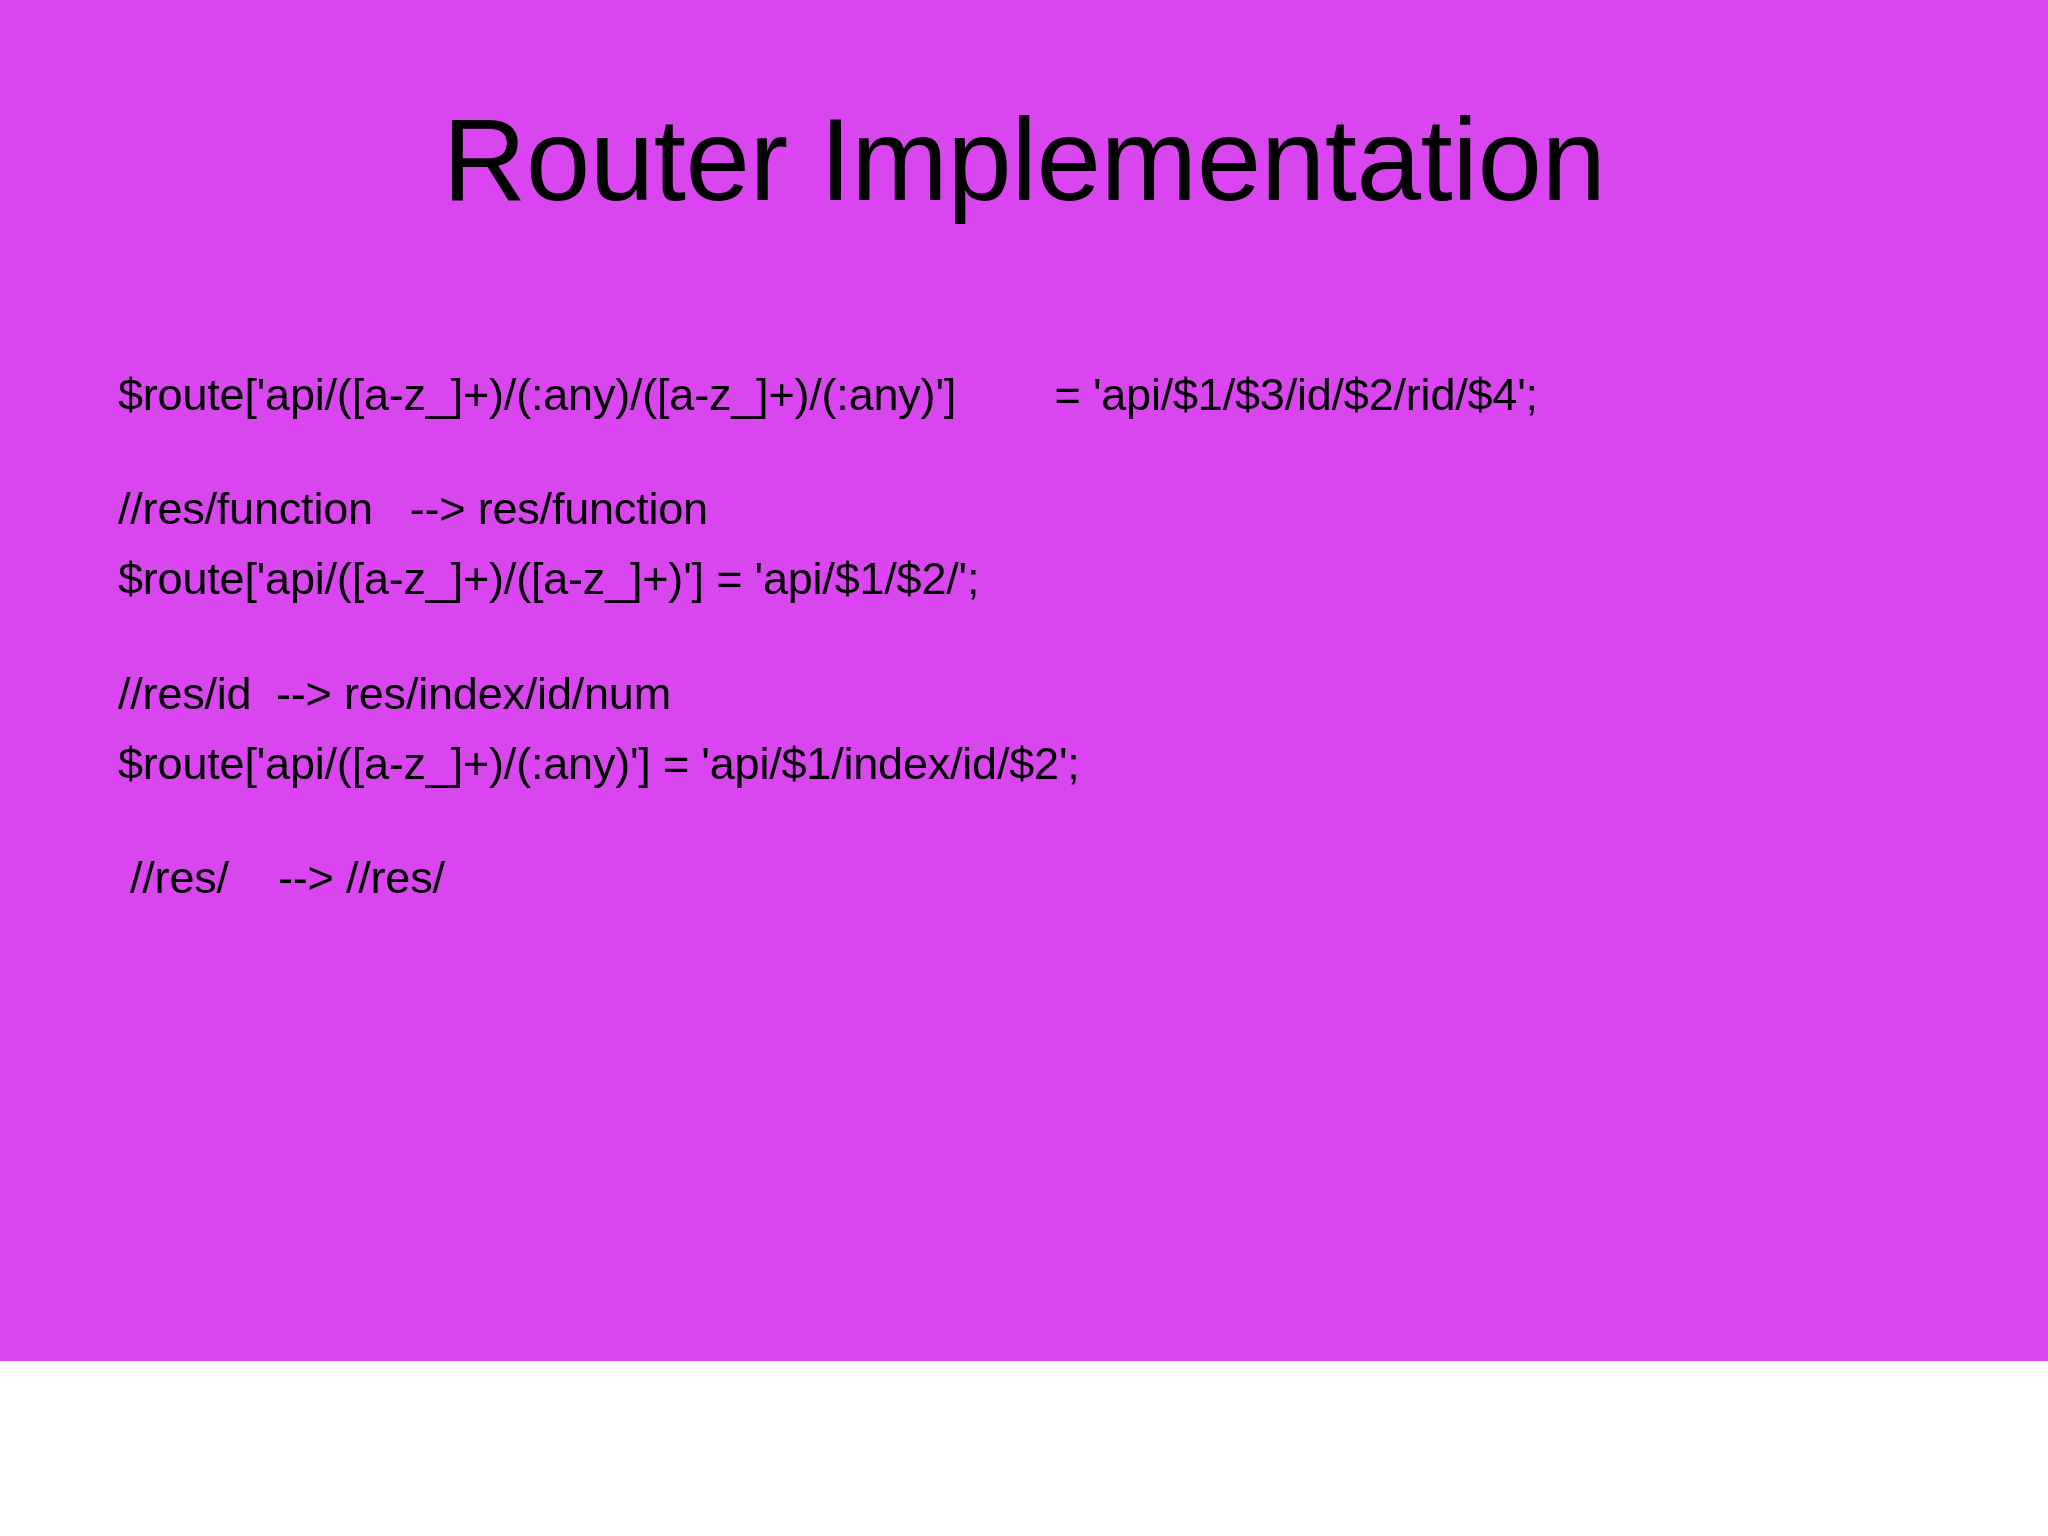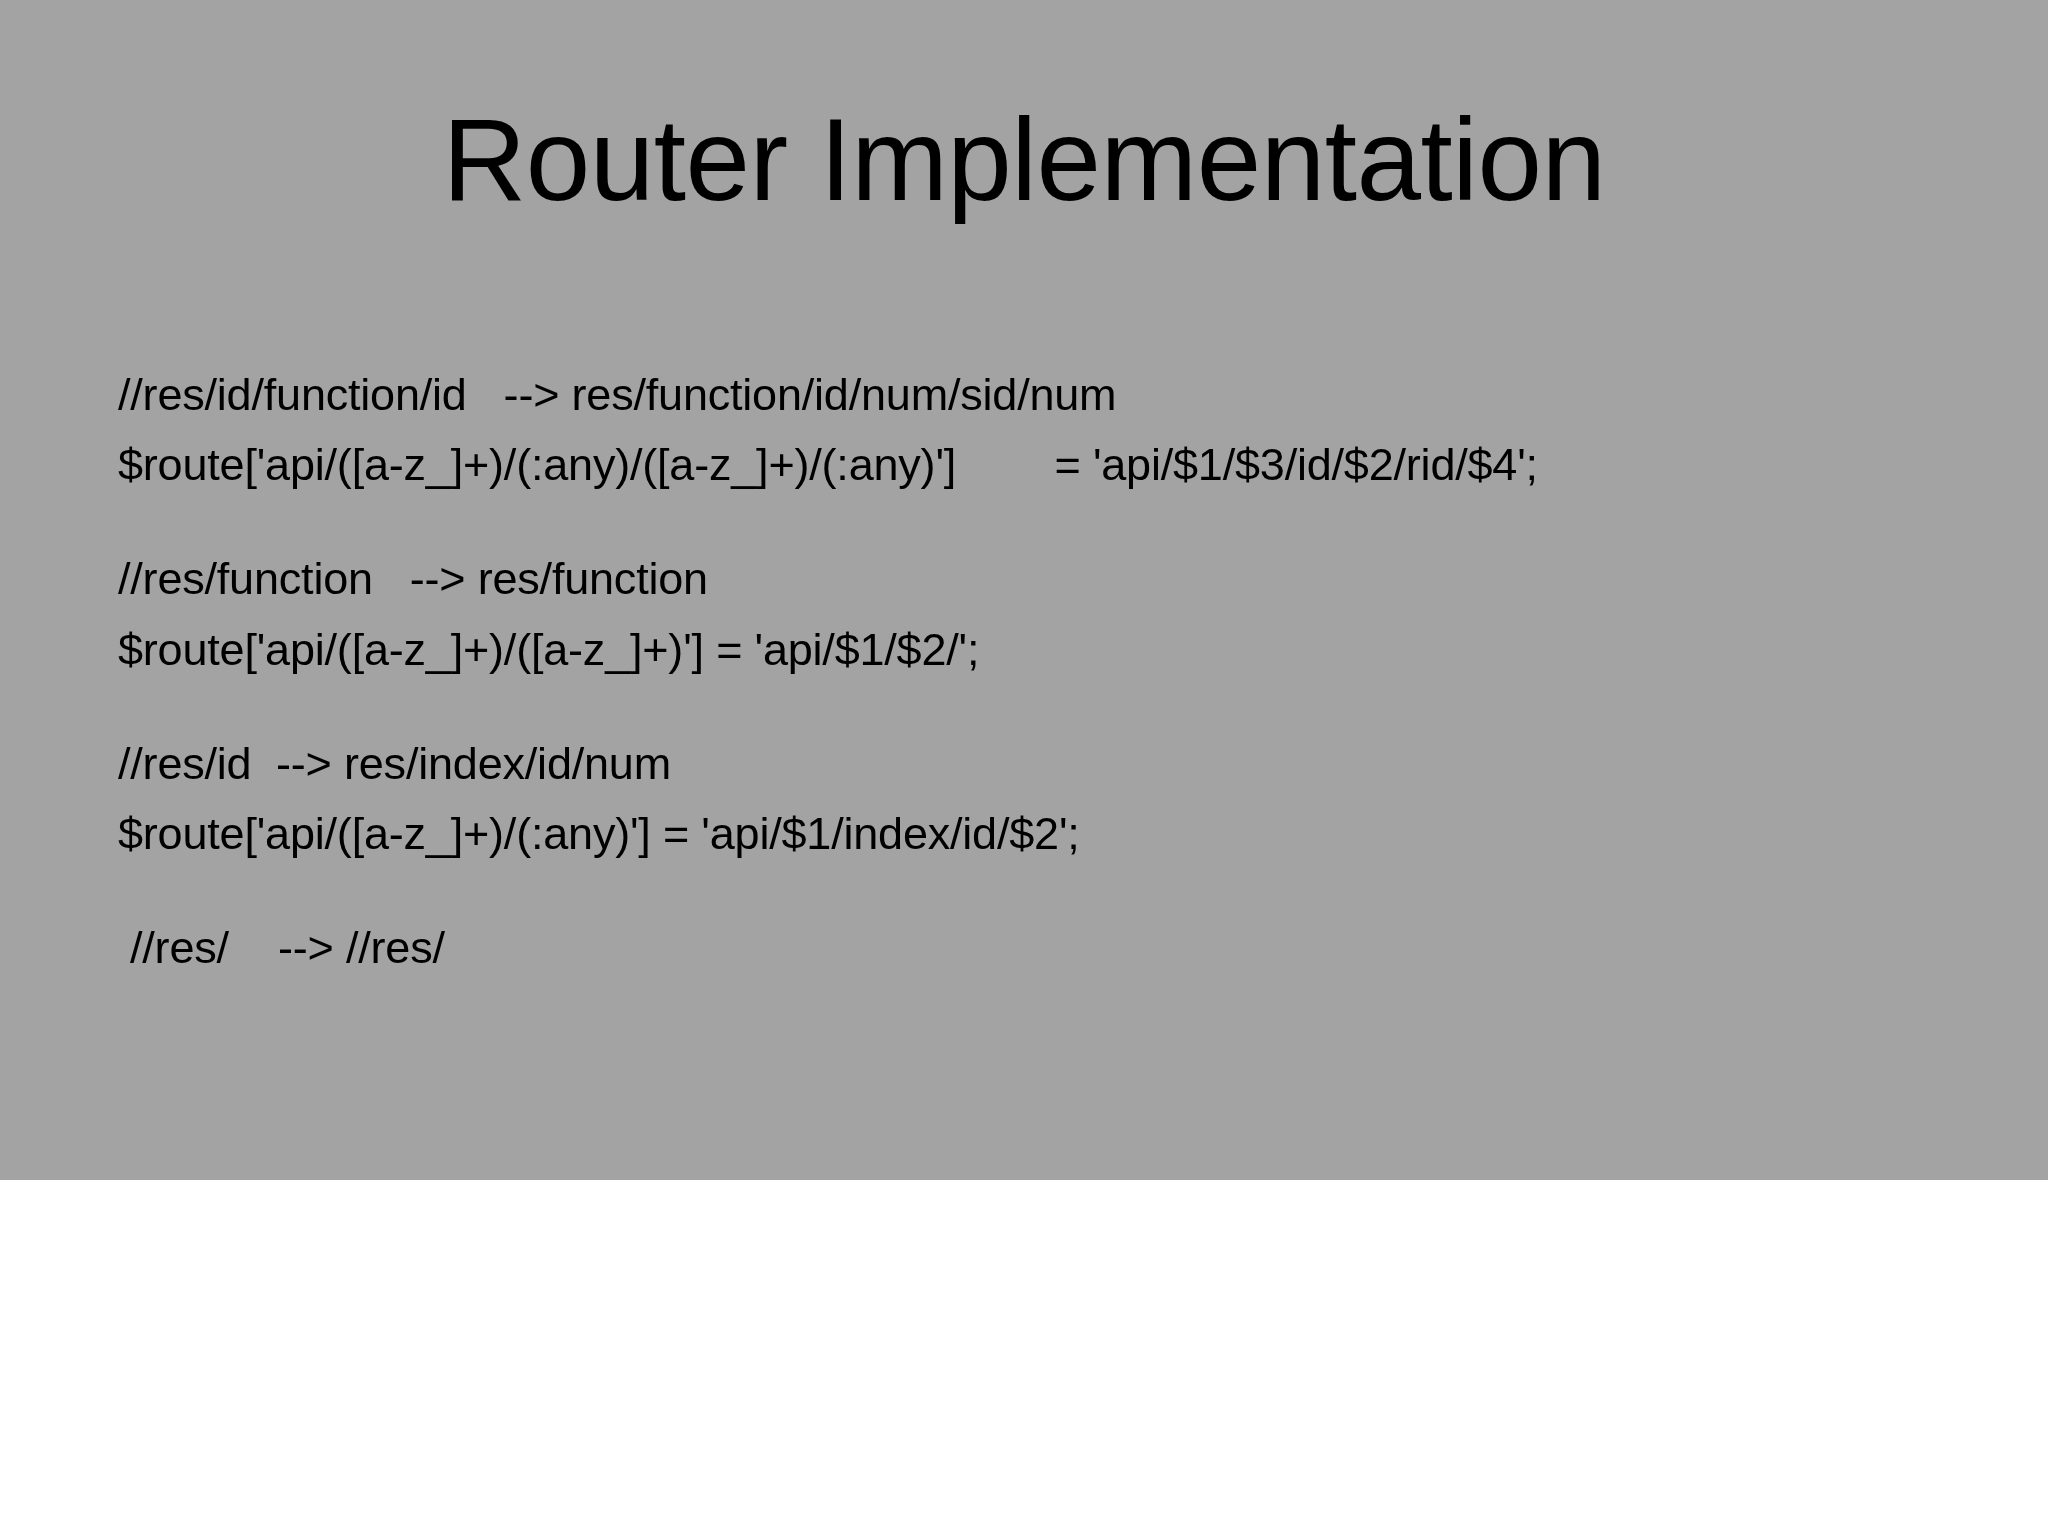--- a/index.html
+++ b/index.html
@@ -10,22 +10,22 @@
   body {
     width: 2048px;
     height: 1536px;
     overflow: hidden;
     font-family: "Liberation Sans", sans-serif;
     color: #000000;
   }
   .slide {
     position: relative;
     width: 2048px;
-    height: 1180px;
-    background: #a3a3a3;
+    height: 1361px;
+    background: #d946ef;
     box-sizing: border-box;
   }
   .slide-title {
     position: absolute;
     left: 0;
     top: 98px;
     width: 2048px;
     text-align: center;
     font-family: "Liberation Sans", sans-serif;
     font-size: 116px;
@@ -61,21 +61,20 @@
 </head>
 <body>
 
 <div class="slide">
 
   <div class="slide-title">Router Implementation</div>
 
   <div class="body-block">
 
     <div class="route-group">
-      <div class="code-line">//res/id/function/id   --&gt; res/function/id/num/sid/num</div>
       <div class="code-line">$route['api/([a-z_]+)/(:any)/([a-z_]+)/(:any)']        = 'api/$1/$3/id/$2/rid/$4';</div>
     </div>
 
     <div class="route-group">
     </div>
 
     <div class="route-group">
       <div class="code-line">//res/function   --&gt; res/function</div>
       <div class="code-line">$route['api/([a-z_]+)/([a-z_]+)'] = 'api/$1/$2/';</div>
     </div>

